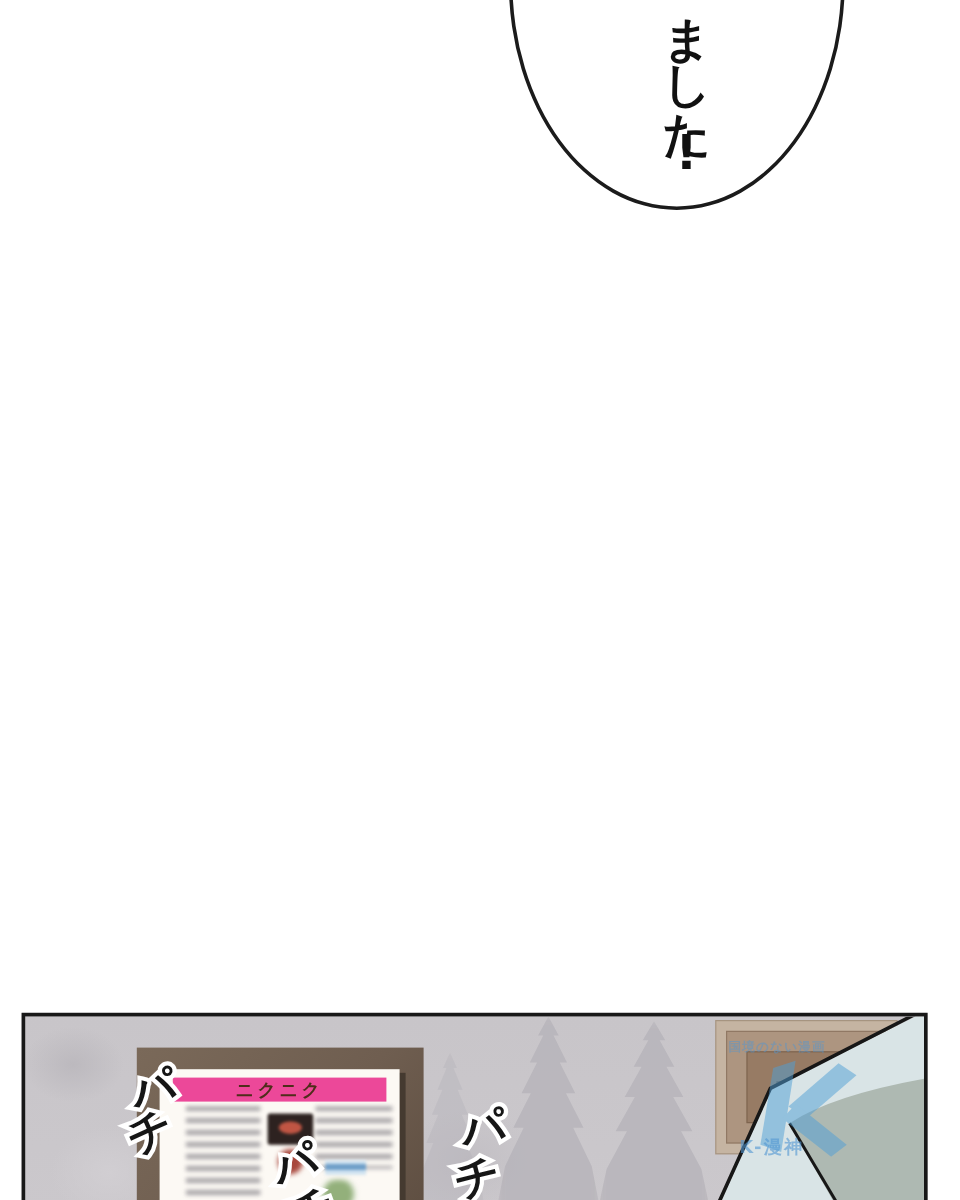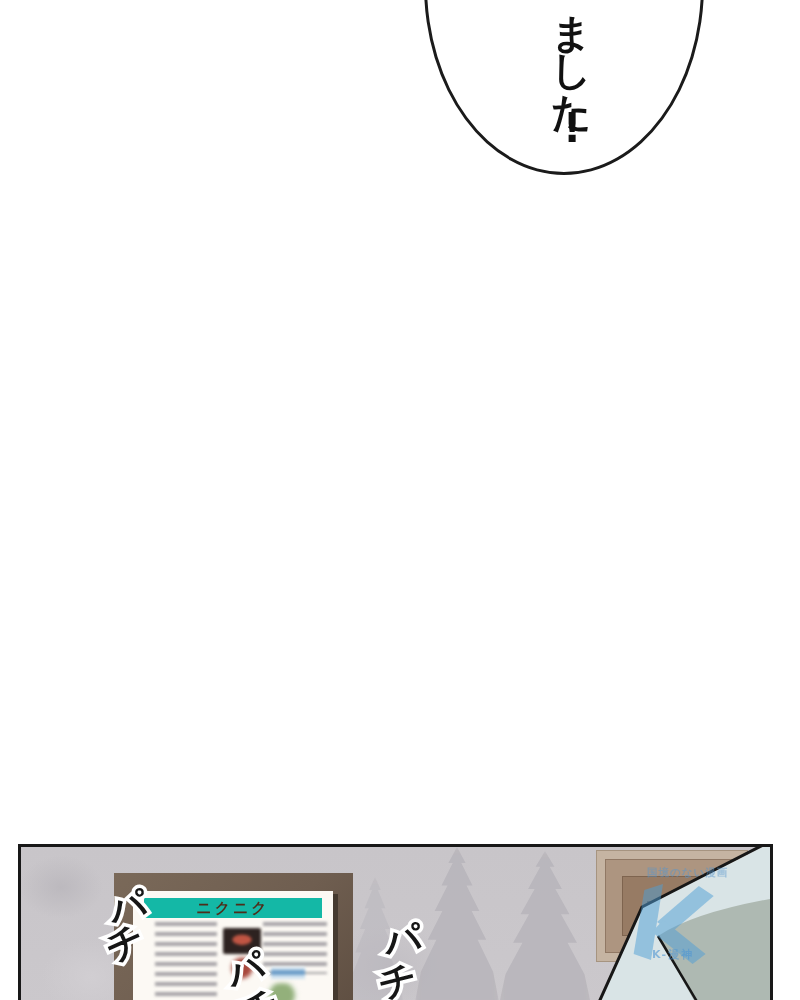--- a/index.html
+++ b/index.html
@@ -31,21 +31,21 @@
                             16% 58%,33% 40%,24% 40%,39% 24%,32% 24%,45% 10%,40% 10%); }
   .tree1 { left:393px; top:0;  width:86px; height:160px; }
   .tree2 { left:477px; top:4px; width:94px; height:158px; }
   .tree3 { left:325px; top:30px; width:58px; height:130px; opacity:.4; }
 
   
   .menu-board { position:absolute; left:93px; top:26px; width:239px; height:145px; z-index:2;
                 background:linear-gradient(135deg,#7a6959 0%, #6f5e50 55%, #5e4e41 100%); }
   .menu-paper { position:absolute; left:19px; top:18px; width:200px; height:127px;
                 background:#fcf9f4; box-shadow:5px 3px 0 #453a30; overflow:hidden; }
-  .menu-banner { margin:7px auto 16px auto; width:178px; height:20px; background:#14b8a6;
+  .menu-banner { margin:7px auto 16px auto; width:178px; height:20px; background:#ec4899;
                  text-align:center; line-height:20px; font-size:15px; font-weight:700;
                  color:#4e2d1a; letter-spacing:3px;
                  font-family:"DejaVu Sans","Liberation Sans",sans-serif; }
   .blur-rows { position:absolute; filter:blur(1.8px); opacity:.85;
                background:repeating-linear-gradient(180deg,#98959a 0 4px, rgba(0,0,0,0) 4px 10px); }
   .rows-left  { left:22px;  top:31px; width:62px; height:78px; }
   .rows-right { left:130px; top:31px; width:64px; height:52px; }
   .blur-meat { position:absolute; left:90px; top:37px; width:38px; height:26px; border-radius:2px;
                filter:blur(1.5px);
                background:radial-gradient(ellipse 15px 8px at 50% 45%, #c05543 0 60%, #2d2220 68%); }
@@ -78,25 +78,25 @@
   .sfx2-pa  { left:206px; top:104px; transform:rotate(-20deg); }
   .sfx2-chi { left:220px; top:141px; transform:rotate(-20deg); }
   .sfx3-pa  { left:363px; top:74px;  transform:rotate(-10deg); }
   .sfx3-chi { left:358px; top:115px; transform:rotate(-14deg); }
 
   
   .watermark { position:absolute; left:0; top:840px; width:800px; height:160px; z-index:10;
                pointer-events:none; }
   .wm-slogan { position:absolute; left:607px; top:26px; font-size:10.5px; font-weight:700;
                letter-spacing:1px; color:rgba(85,150,205,.5);
-               font-family:"DejaVu Sans","Liberation Sans",sans-serif;padding-left:40px; }
+               font-family:"DejaVu Sans","Liberation Sans",sans-serif; }
   .wm-logo { position:absolute; left:633px; top:40px; opacity:.5; transform:skewX(-6deg); }
-  .wm-name { position:absolute; left:616px; top:107px; font-size:11px; font-weight:700;
+  .wm-name { position:absolute; left:616px; top:107px; font-size:15px; font-weight:700;
              letter-spacing:2px; color:rgba(80,150,210,.6);
-             font-family:"DejaVu Sans","Liberation Sans",sans-serif;margin-left:36px; }
+             font-family:"DejaVu Sans","Liberation Sans",sans-serif; }
   .wm-url { position:absolute; left:524px; top:129px; font-size:22px; font-weight:700;
             letter-spacing:1.5px; color:rgba(80,150,210,.6);
             font-family:"DejaVu Sans Mono","Liberation Mono",monospace; }
 </style>
 </head>
 <body>
 
 <div class="bubble"></div>
 <div class="bubble-text">ました!</div>
 

